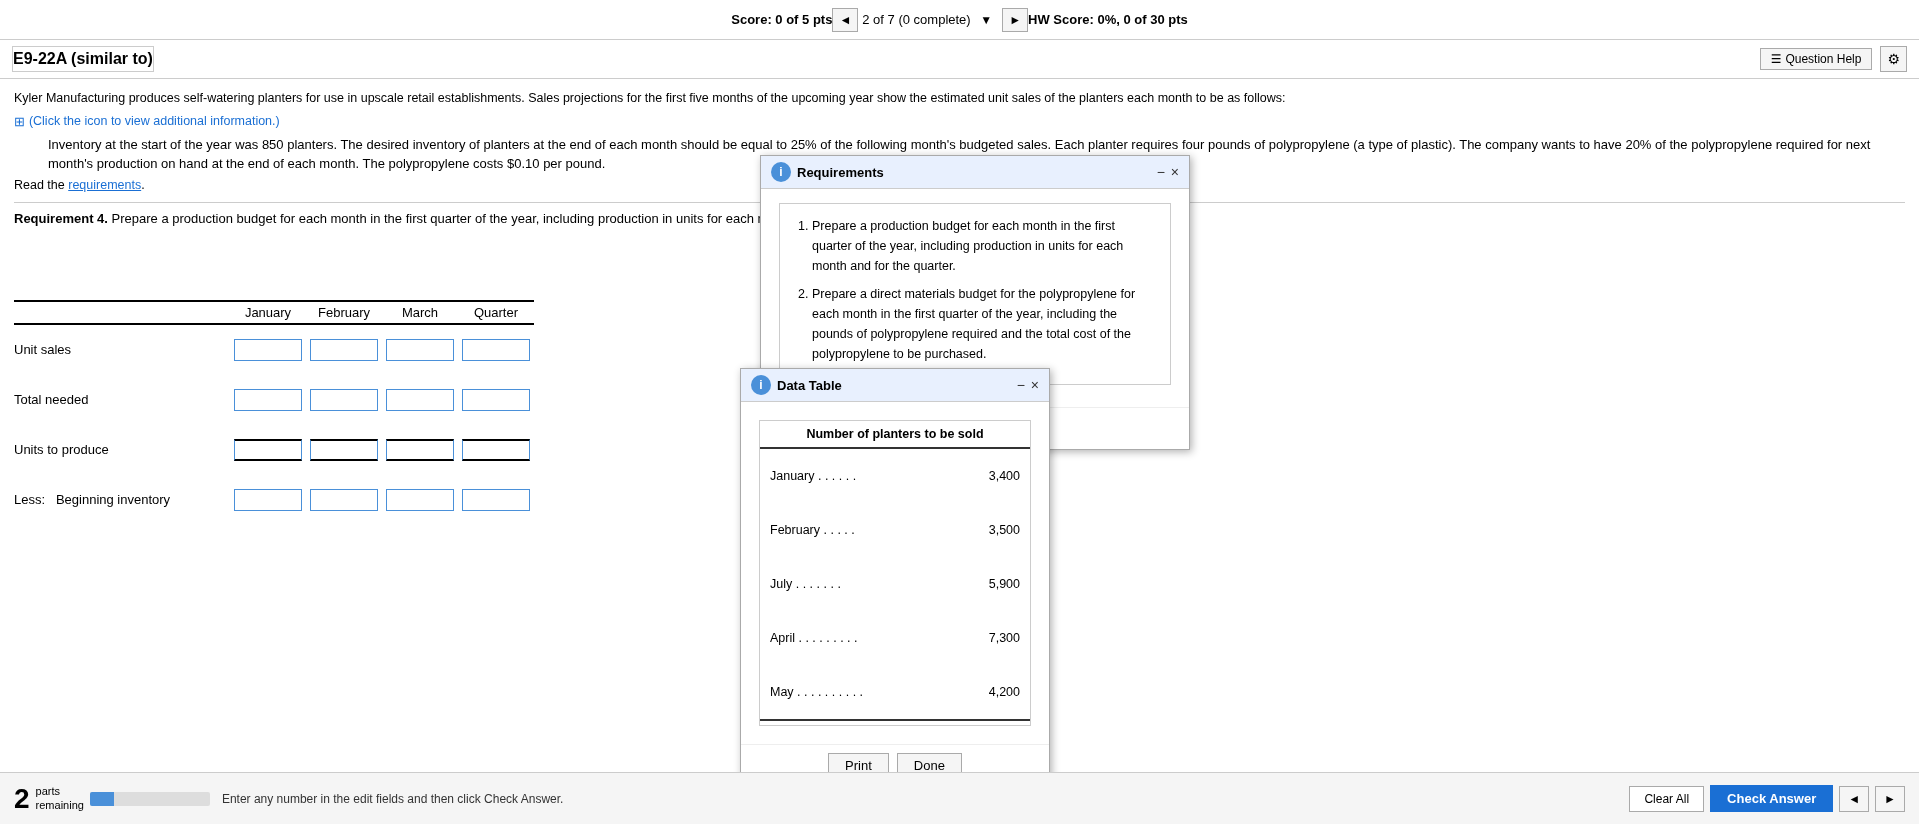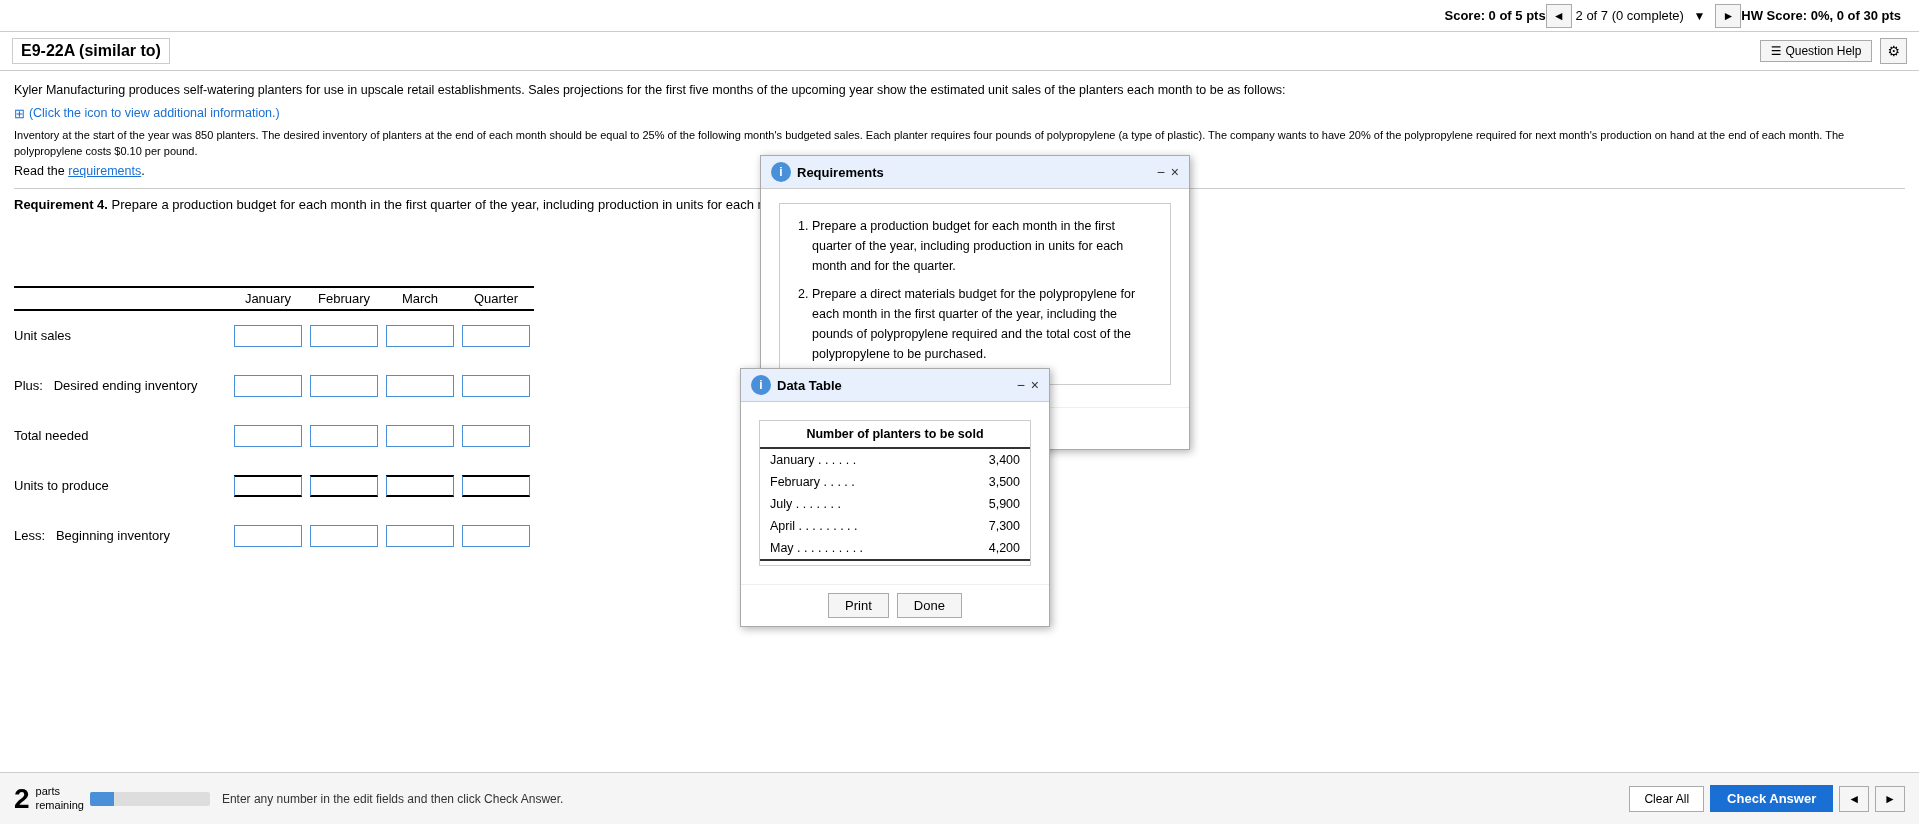--- a/index.html
+++ b/index.html
@@ -1,54 +1,54 @@
 <!DOCTYPE html>
 <html><head>
   <meta charset="utf-8">
   <style>
     * { box-sizing: border-box; margin: 0; padding: 0; }
     body { font-family: Arial, sans-serif; font-size: 13px; background: #fff; color: #000; width: 1919px; min-height: 824px; overflow: hidden; position: relative; }
 
     
     .top-bar {
-      display: flex; align-items: center; justify-content: flex-end;
-      padding: 4px 18px; border-bottom: 1px solid #ccc; background: #fff;
-      height: 32px;
+      display: flex; align-items: center; justify-content: center;
+      padding: 4px 12px; border-bottom: 1px solid #ccc; background: #fff;
+      height: 40px;
     }
     .score-label { font-weight: bold; font-size: 13px; }
     .nav-center { display: flex; align-items: center; gap: 4px; }
     .nav-btn {
       border: 1px solid #aaa; background: #f5f5f5; cursor: pointer;
       padding: 2px 6px; font-size: 12px; height: 24px;
     }
     .nav-text { font-size: 13px; }
     .hw-score { font-size: 13px; font-weight: bold; }
 
     
     .title-bar {
       display: flex; align-items: center; justify-content: space-between;
       padding: 6px 12px; border-bottom: 1px solid #ccc;
     }
-    .page-title { font-size: 16px; font-weight: bold; border: 1px solid #ccc; padding: 3px 8px; }
+    .page-title { font-size: 16px; font-weight: bold; border: 1px solid #ccc; padding: 3px 0; }
     .title-actions { display: flex; align-items: center; gap: 8px; }
     .question-help-btn {
       border: 1px solid #aaa; background: #f5f5f5; cursor: pointer;
       padding: 3px 10px; font-size: 12px; display: flex; align-items: center; gap: 4px;
     }
     .gear-btn {
       border: 1px solid #aaa; background: #f5f5f5; cursor: pointer;
       padding: 3px 6px; font-size: 14px; height: 26px;
     }
 
     
     .main-content { padding: 10px 14px; }
     .intro-text { font-size: 12.5px; line-height: 1.5; margin-bottom: 6px; }
     .click-link { color: #1a6fd4; cursor: pointer; text-decoration: none; display: flex; align-items: center; gap: 4px; margin-bottom: 6px; font-size: 12.5px; }
     .grid-icon { color: #1a6fd4; font-size: 13px; }
-    .inventory-text { font-size: 11px; line-height: 1.5; margin-bottom: 4px; }
+    .inventory-text { font-size: 13px; line-height: 1.5; margin-bottom: 4px; margin-left: 34px; }
     .read-req { font-size: 12.5px; margin-bottom: 10px; }
     .read-req a { color: #1a6fd4; }
     .divider { border: none; border-top: 1px solid #ccc; margin: 8px 0; }
 
     
     .req-text { font-size: 13px; margin-bottom: 12px; }
     .req-text strong { font-weight: bold; }
 
     
     .budget-section { margin-left: 0; }
@@ -122,21 +122,21 @@
     .req-dialog { top: 155px; left: 760px; width: 430px; }
     .req-dialog-inner { border: 1px solid #ccc; margin: 0 4px 8px; padding: 12px 14px; font-size: 12.5px; line-height: 1.6; }
     .req-dialog-inner ol { padding-left: 18px; }
     .req-dialog-inner li { margin-bottom: 8px; }
 
     
     .data-dialog { top: 368px; left: 740px; width: 310px; }
     .data-table-inner { border: 1px solid #ccc; margin: 4px; padding: 0; }
     .data-inner-table { width: 100%; border-collapse: collapse; }
     .data-inner-table thead th { border-bottom: 2px solid #333; padding: 6px 10px; text-align: center; font-size: 12.5px; font-weight: bold; }
-    .data-inner-table tbody td { padding: 4px 10px; font-size: 12.5px; }
+    .data-inner-table tbody td { padding: 20px 10px; font-size: 12.5px; }
     .data-inner-table tbody td:last-child { text-align: right; }
     .data-inner-table tfoot td { border-top: 2px solid #333; }
     .info-icon {
       width: 20px; height: 20px; border-radius: 50%;
       background: #4a90d9; color: #fff; font-size: 12px; font-weight: bold;
       display: inline-flex; align-items: center; justify-content: center;
     }
   </style>
 </head>
 <body>
@@ -207,27 +207,20 @@
       <tbody>
 
         <tr>
           <td class="row-label">Unit sales</td>
           <td class="col-input"><input type="text" style=""></td>
           <td class="col-input"><input type="text" style=""></td>
           <td class="col-input"><input type="text" style=""></td>
           <td class="col-input"><input type="text" style=""></td>
         </tr>
 
-        <tr>
-          <td class="row-label">Plus:&nbsp;&nbsp; Desired ending inventory</td>
-          <td class="col-input"><input type="text" style=""></td>
-          <td class="col-input"><input type="text" style=""></td>
-          <td class="col-input"><input type="text" style=""></td>
-          <td class="col-input"><input type="text" style=""></td>
-        </tr>
 
         <tr>
           <td class="row-label">Total needed</td>
           <td class="col-input"><input type="text" style=""></td>
           <td class="col-input"><input type="text" style=""></td>
           <td class="col-input"><input type="text" style=""></td>
           <td class="col-input"><input type="text" style=""></td>
         </tr>
 
         <tr>

